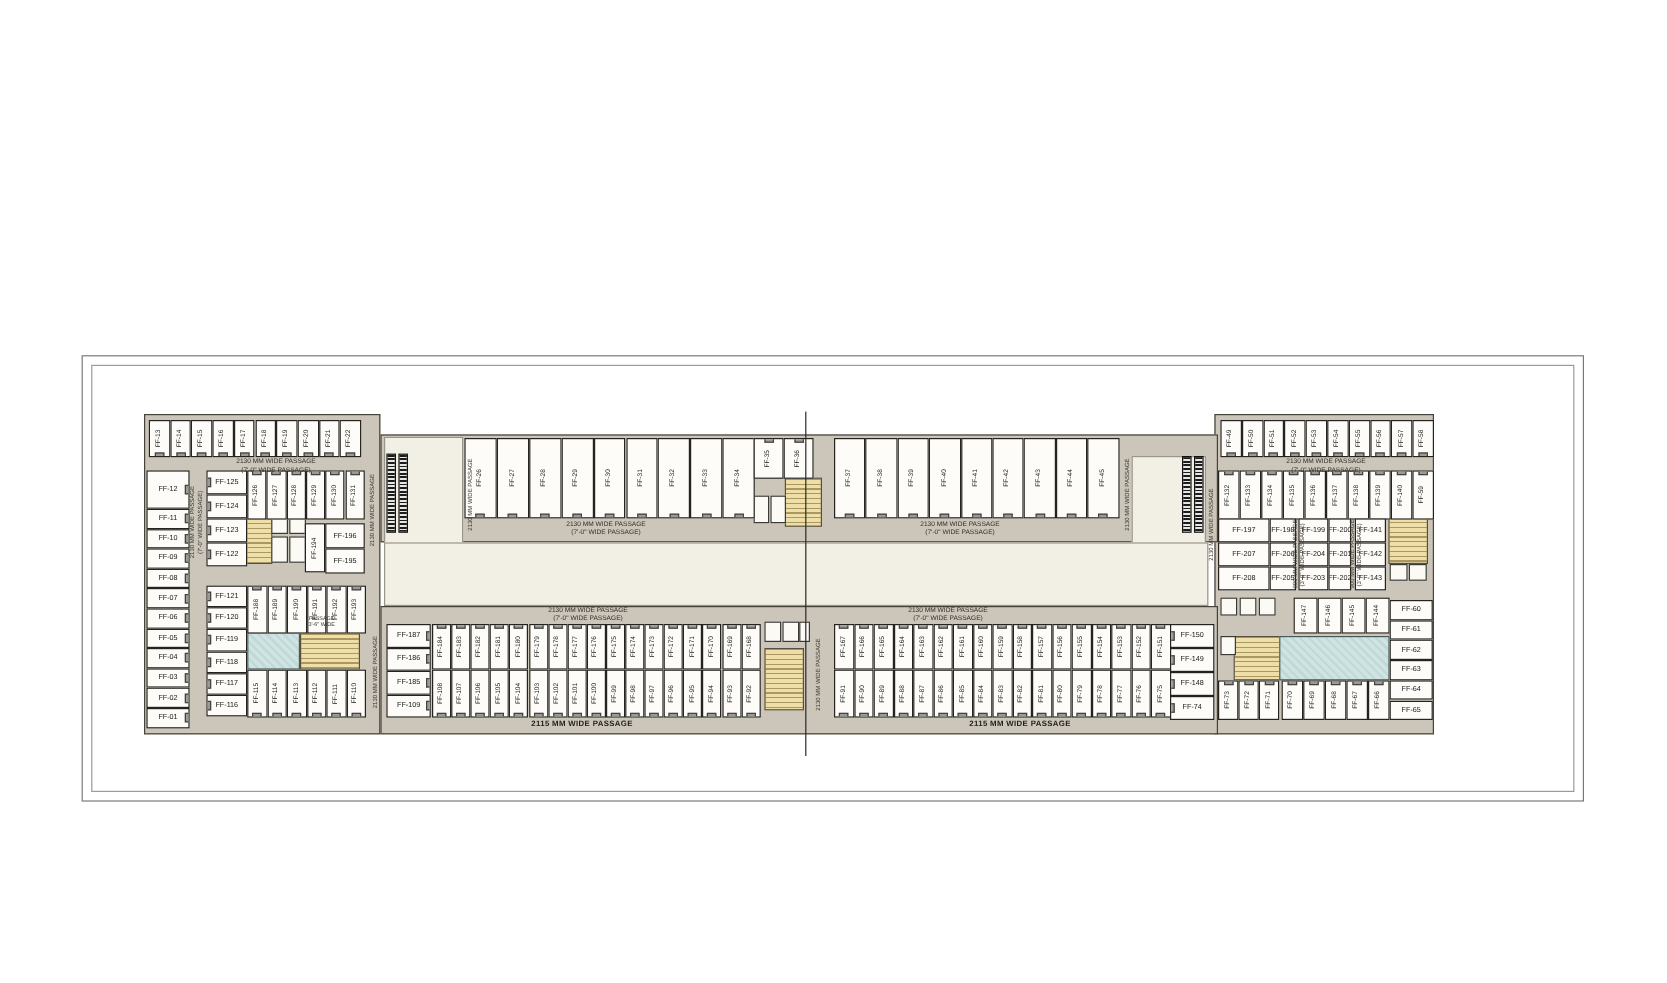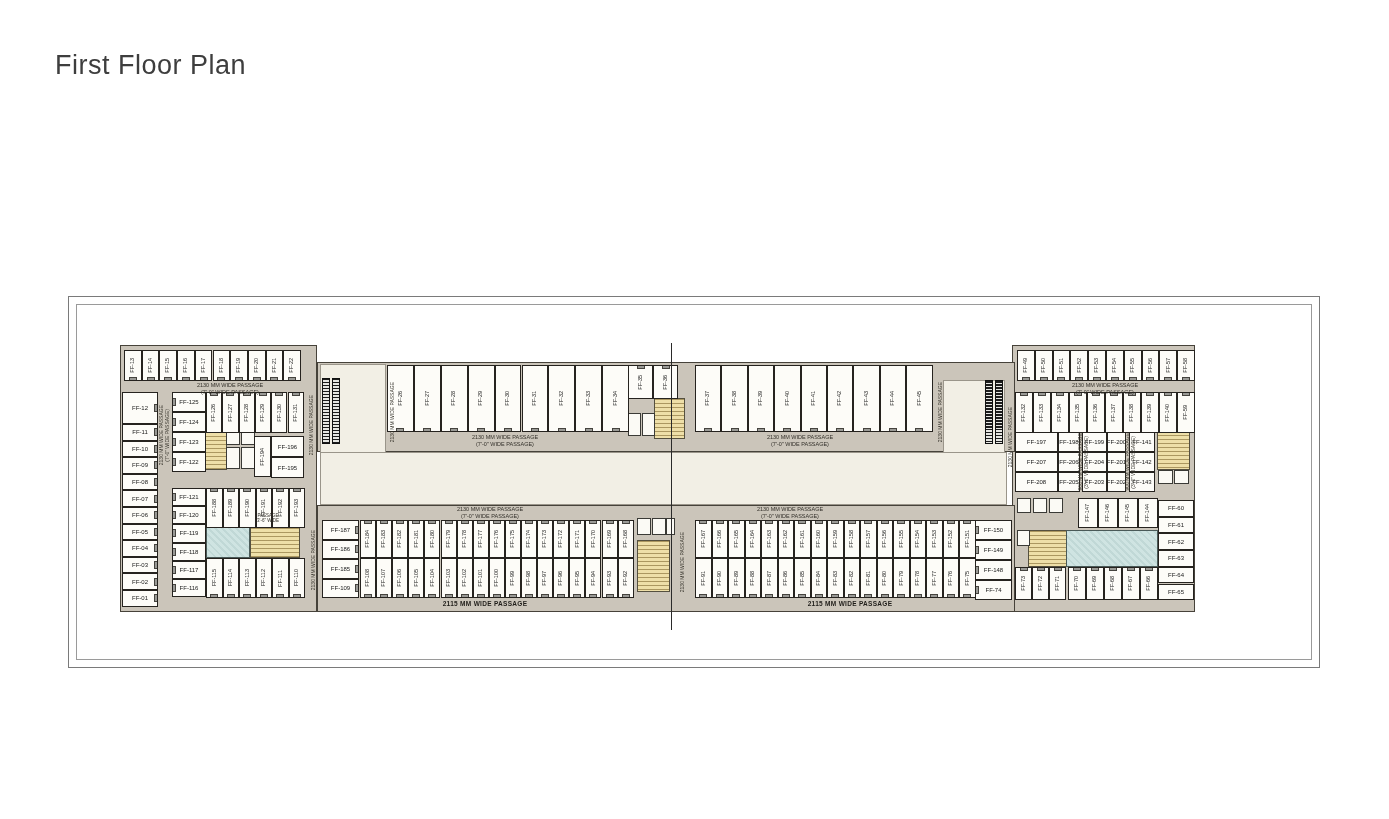--- a/index.html
+++ b/index.html
@@ -38,21 +38,20 @@
   .plabel.tiny{font-size:4.5px;}
   .vlabel{display:flex;flex-direction:row;align-items:center;justify-content:center;}
   .vlabel span{writing-mode:vertical-rl;transform:rotate(180deg);font-size:5px;
                color:#3a372f;line-height:1.25;white-space:nowrap;}
   .section-line{background:#2a2a2a;}
 </style>
 </head>
 <body>
 
 <div id="stage">
-  <h1 id="title">First Floor Plan</h1>
   <div class="frame" style="left:68px;top:296px;width:1252px;height:372px;"></div>
   <div class="frame" style="left:76px;top:304px;width:1236px;height:356px;border-color:#9a9a9a;"></div>
   <div id="floor-plan">
       <div class="base wing" style="left: 120px; top: 345px; width: 197px; height: 267px;"></div>
       <div class="base wing" style="left: 1012px; top: 345px; width: 183px; height: 267px;"></div>
       <div class="base band" style="left: 317px; top: 362px; width: 698px; height: 90px;"></div>
       <div class="base band" style="left: 317px; top: 505px; width: 698px; height: 107px;"></div>
       <div class="base atrium" style="left: 320px; top: 364px; width: 66px; height: 141px;"></div>
       <div class="base atrium" style="left: 943px; top: 380px; width: 62px; height: 125px;"></div>
       <div class="base atrium" style="left: 320px; top: 452px; width: 687px; height: 53px;"></div>

